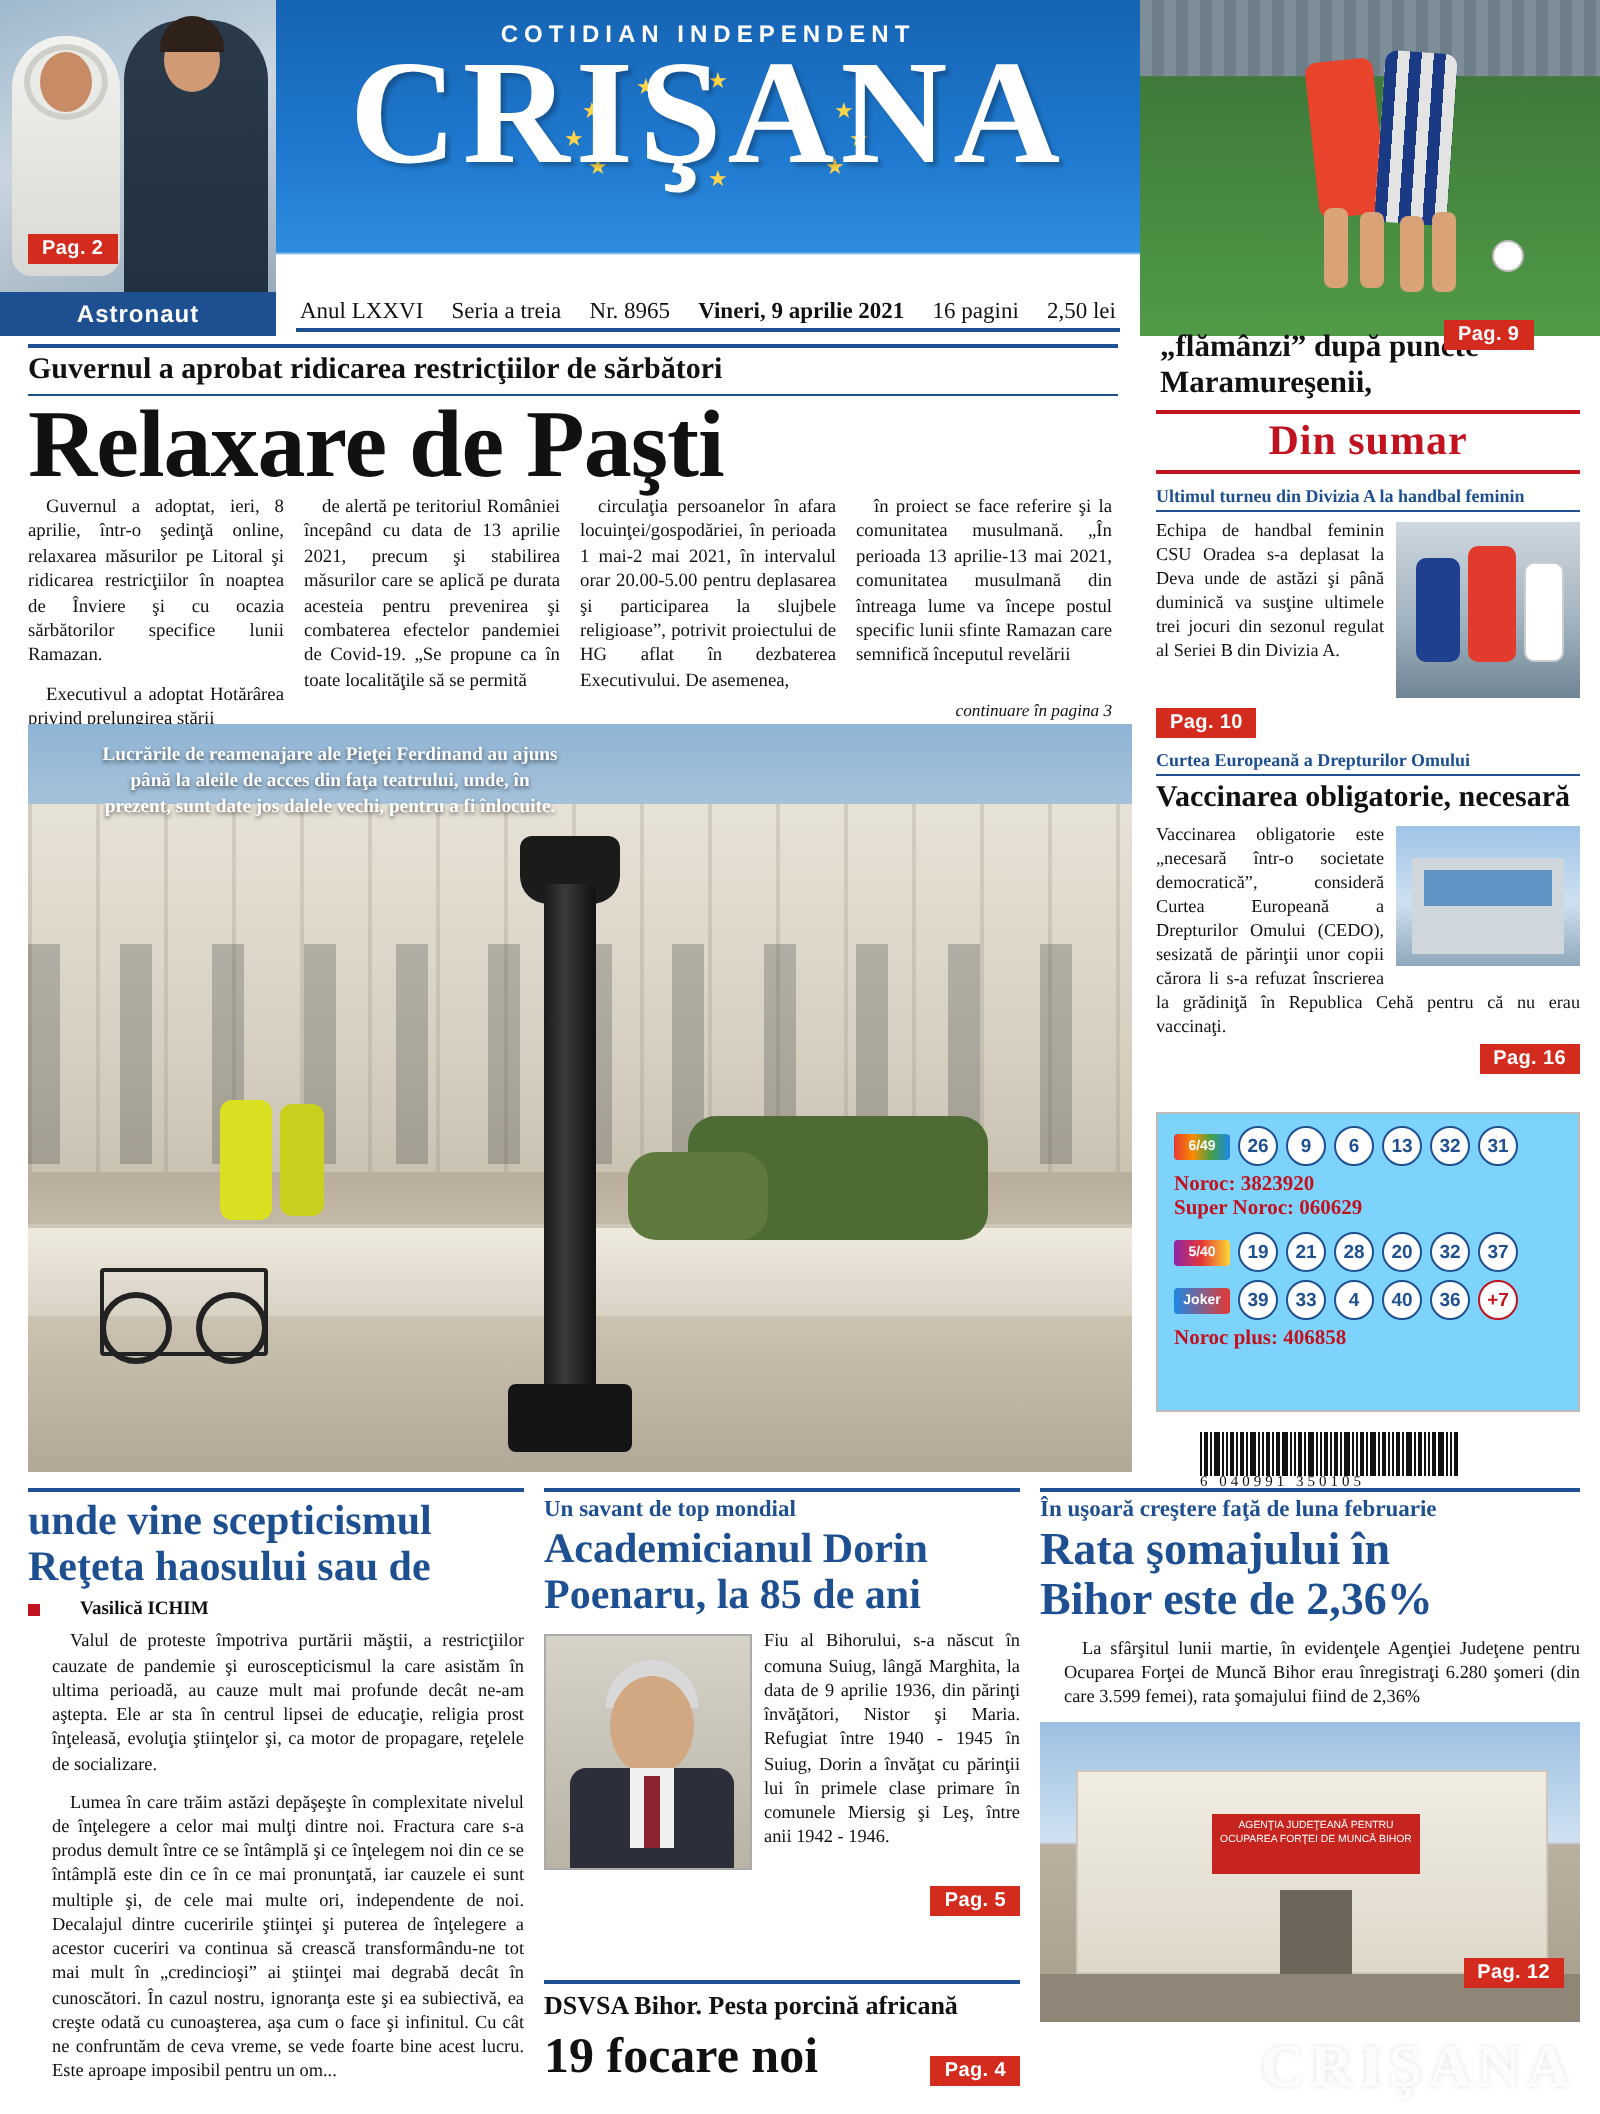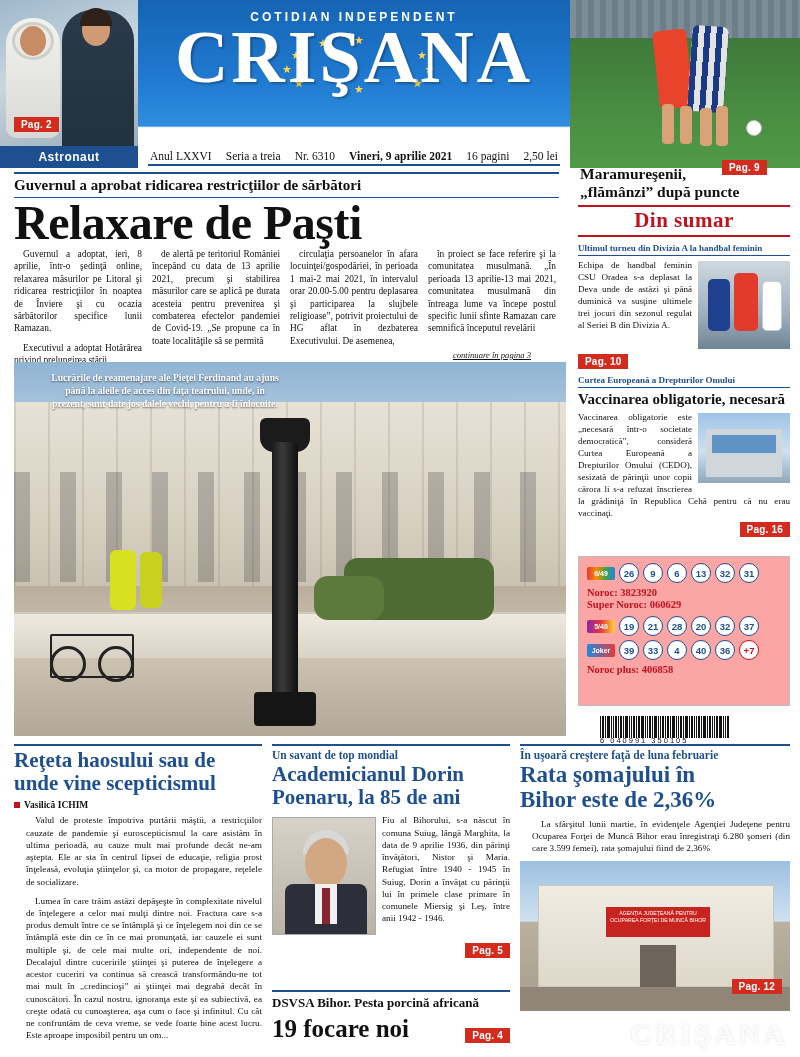--- a/index.html
+++ b/index.html
@@ -127,21 +127,21 @@
     position:absolute; left:14px; top:198px; width:545px;
     font-size: 48px; font-weight:bold; letter-spacing:-.5px; color:#111;
     line-height:1.05;
   }
   .lead-cols {
     position:absolute; left:14px; top:248px; width:545px;
     display:flex; gap:10px;
   }
   .lead-cols .col { width:128px; font-size:9.4px; line-height:1.32; text-align:justify; }
   .lead-cols .col p { margin:0 0 7px 0; text-indent:9px; }
-  .cont-ital { font-style:italic; text-align:center; font-size:8.6px; margin-top:15px;text-decoration:underline; }
+  .cont-ital { font-style:italic; text-align:right; font-size:8.6px; margin-top:15px; }
 
   
   .mm-title {
     position:absolute; left:580px; top:165px; width:210px;
     font-size:15.5px; font-weight:bold; line-height:1.15; color:#111;
   }
   .mm-pag { left: 722px; top: 160px; }
   .sumar-box {
     position:absolute; left:578px; top:205px; width:212px;
   }
@@ -170,21 +170,21 @@
     background: linear-gradient(180deg,#9fc4e8 0%, #cfe0f0 55%, #8fa8bb 100%);
     position:relative; overflow:hidden;
   }
   .sum-photo-ced .bld { position:absolute; left:8px; top:16px; width:76px; height:48px; background:#cfd6dc; }
   .sum-photo-ced .gl { position:absolute; left:14px; top:22px; width:64px; height:18px; background:#5f93c4; }
   .pag-inline { position:relative; display:inline-block; margin-top:2px; }
 
   
   .lotto {
     position:absolute; left:578px; top:556px; width:212px; height:150px;
-    border:1px solid #bbb; background:#fca5a5; padding:6px 8px;
+    border:1px solid #bbb; background:#7dd3fc; padding:6px 8px;
   }
   .lotto-row { display:flex; align-items:center; gap:4px; margin-bottom:4px; }
   .lotto-logo {
     width:28px; height:13px; border-radius:2px; color:#fff;
     font-family:"Liberation Sans",sans-serif; font-size:7px; font-weight:bold;
     display:flex; align-items:center; justify-content:center;
   }
   .lg-649 { background: linear-gradient(90deg,#e53935,#fb8c00,#43a047,#1e88e5); }
   .lg-540 { background: linear-gradient(90deg,#8e24aa,#e53935,#fdd835); }
   .lg-joker { background: linear-gradient(90deg,#1e88e5,#e53935); }
@@ -201,21 +201,21 @@
   }
   .barcode {
     position:absolute; left:600px; top:712px; width:190px; height:26px;
     display:flex; align-items:flex-end; gap:1px;
   }
   .barcode i { display:block; width:1px; height:22px; background:#111; }
   .barcode .w2 { width:2px; }
   .barcode .w3 { width:3px; }
   .barcode-num {
     position:absolute; left:600px; top:736px; width:190px;
-    font-family:Liberation Sans, sans-serif; font-size:7.5px; letter-spacing:2px;
+    font-family:Liberation Serif, serif; font-size:7.5px; letter-spacing:2px;
   }
 
   
   .bigphoto {
     position:absolute; left:14px; top:362px; width:552px; height:374px;
     overflow:hidden;
     background: linear-gradient(180deg,#9fb9cf 0%, #c4cfd6 30%, #bdb8ab 55%, #a59c8d 100%);
   }
   .bp-sky { position:absolute; left:0; top:0; width:100%; height:120px; background:linear-gradient(180deg,#8fb4d4,#cfdde8); }
   .bp-build {
@@ -279,21 +279,21 @@
   .bcol { position:absolute; top:0; }
   .b1 { left:14px; width:248px; }
   .b2 { left:272px; width:238px; }
   .b3 { left:520px; width:270px; }
   .rule-top { border-top:2px solid #1d4f91; margin-bottom:3px; }
   .b-kicker { color:#1d4f91; font-weight:bold; font-size:11.5px; margin-bottom:2px; }
   .b-head { font-size:21px; font-weight:bold; line-height:1.08; color:#111; }
   .b-head.blue { color:#1d4f91; }
   .b-author {
     font-size:9.5px; font-weight:bold; margin:6px 0 4px 0;
-    display:flex; align-items:center; gap:4px;
+    display:flex; align-items:center; gap:20px;
   }
   .sq { width:6px; height:6px; background:#c1121f; display:inline-block; }
   .b-body { font-size:9.2px; line-height:1.33; text-align:justify; }
   .b-body p { margin:0 0 7px 12px; text-indent:9px; }
 
   .portrait {
     float:left; width:104px; height:118px; margin:3px 6px 3px 0;
     background: linear-gradient(180deg,#d6d2c8 0%, #b9b3a6 100%);
     position:relative; overflow:hidden; border:1px solid #aaa;
   }
@@ -365,21 +365,21 @@
         <span style="left:74%;top:6%">★</span>
         <span style="left:92%;top:26%">★</span>
         <span style="left:97%;top:52%">★</span>
         <span style="left:89%;top:76%">★</span>
         <span style="left:50%;top:88%">★</span>
       </div>
       <div class="logo">CRIŞANA</div>
       <div class="infobar">
         <span>Anul LXXVI</span>
         <span>Seria a treia</span>
-        <span>Nr. 6310</span>
+        <span>Nr. 8965</span>
         <span style="font-weight:bold">Vineri, 9 aprilie 2021</span>
         <span>16 pagini</span>
         <span>2,50 lei</span>
       </div>
       <div class="mast-rule"></div>
     </div>
 
     <div class="foot-photo">
       <div class="stand"></div>
       <div class="pl1"></div>
@@ -406,22 +406,22 @@
     <div class="col">
       <p>circulaţia persoanelor în afara locuinţei/gospodăriei, în perioada 1 mai-2 mai 2021, în intervalul orar 20.00-5.00 pentru deplasarea şi participarea la slujbele religioase”, potrivit proiectului de HG aflat în dezbaterea Executivului. De asemenea,</p>
     </div>
     <div class="col">
       <p>în proiect se face referire şi la comunitatea musulmană. „În perioada 13 aprilie-13 mai 2021, comunitatea musulmană din întreaga lume va începe postul specific lunii sfinte Ramazan care semnifică începutul revelării</p>
       <div class="cont-ital">continuare în pagina 3</div>
     </div>
   </div>
 
   <div class="mm-title">
+    <div>„flămânzi” după puncte</div>
     <div>Maramureşenii,</div>
-    <div>„flămânzi” după puncte</div>
   </div>
   <div class="pag-badge mm-pag" style="position:absolute;">Pag. 9</div>
 
   <div class="sumar-box">
     <div class="sumar-head">Din sumar</div>
 
     <div>
       <div class="sum-kicker">Ultimul turneu din Divizia A la handbal feminin</div>
       <div class="sum-body">
         <div class="sum-photo-hb">
@@ -564,22 +564,22 @@
     <div class="bp-worker2"></div>
     <div class="bp-bike"></div>
     <div class="bp-cap">Lucrările de reamenajare ale Pieţei Ferdinand au ajuns până la aleile de acces din faţa teatrului, unde, în prezent, sunt date jos dalele vechi, pentru a fi înlocuite.</div>
   </div>
 
   <div class="bottom">
 
     <div class="bcol b1">
       <div class="rule-top"></div>
       <div class="b-head blue">
+        <div>unde vine scepticismul</div>
         <div>Reţeta haosului sau de</div>
-        <div>unde vine scepticismul</div>
       </div>
       <div class="b-author">
         <span class="sq"></span>
         <span>Vasilică ICHIM</span>
       </div>
       <div class="b-body">
         <p>Valul de proteste împotriva purtării măştii, a restricţiilor cauzate de pandemie şi euroscepticismul la care asistăm în ultima perioadă, au cauze mult mai profunde decât ne-am aştepta. Ele ar sta în centrul lipsei de educaţie, religia prost înţeleasă, evoluţia ştiinţelor şi, ca motor de propagare, reţelele de socializare.</p>
         <p>Lumea în care trăim astăzi depăşeşte în complexitate nivelul de înţelegere a celor mai mulţi dintre noi. Fractura care s-a produs demult între ce se întâmplă şi ce înţelegem noi din ce se întâmplă este din ce în ce mai pronunţată, iar cauzele ei sunt multiple şi, de cele mai multe ori, independente de noi. Decalajul dintre cuceririle ştiinţei şi puterea de înţelegere a acestor cuceriri va continua să crească transformându-ne tot mai mult în „credincioşi” ai ştiinţei mai degrabă decât în cunoscători. În cazul nostru, ignoranţa este şi ea subiectivă, ea creşte odată cu cunoaşterea, aşa cum o face şi infinitul. Cu cât ne confruntăm de ceva vreme, se vede foarte bine acest lucru. Este aproape imposibil pentru un om...</p>
         <div class="cont-ital">continuare în pagina 12</div>
       </div>

